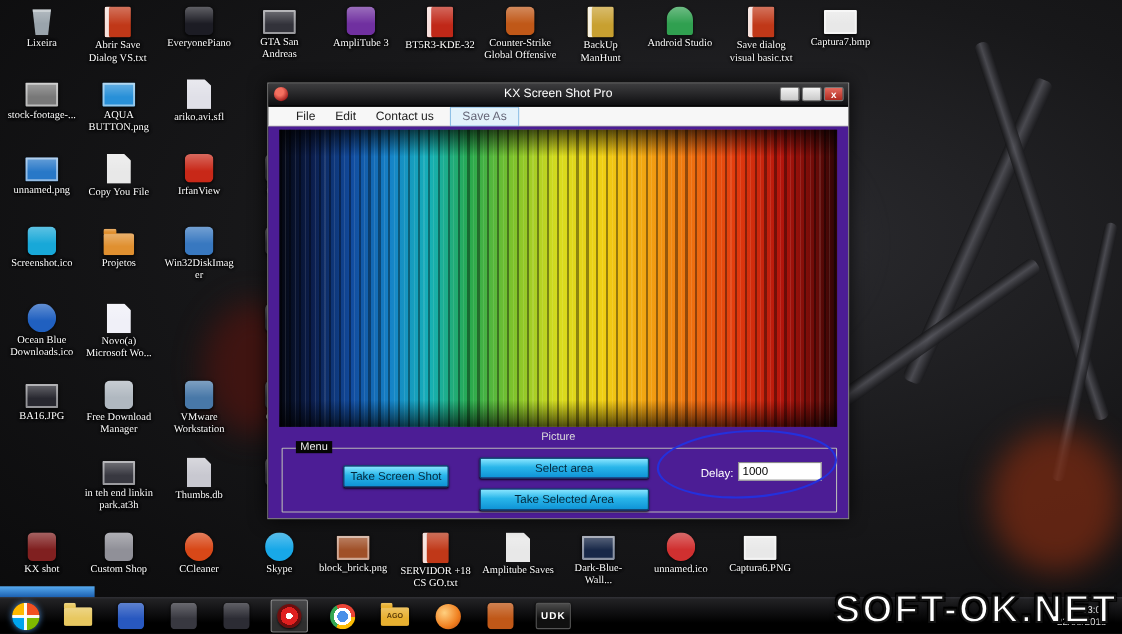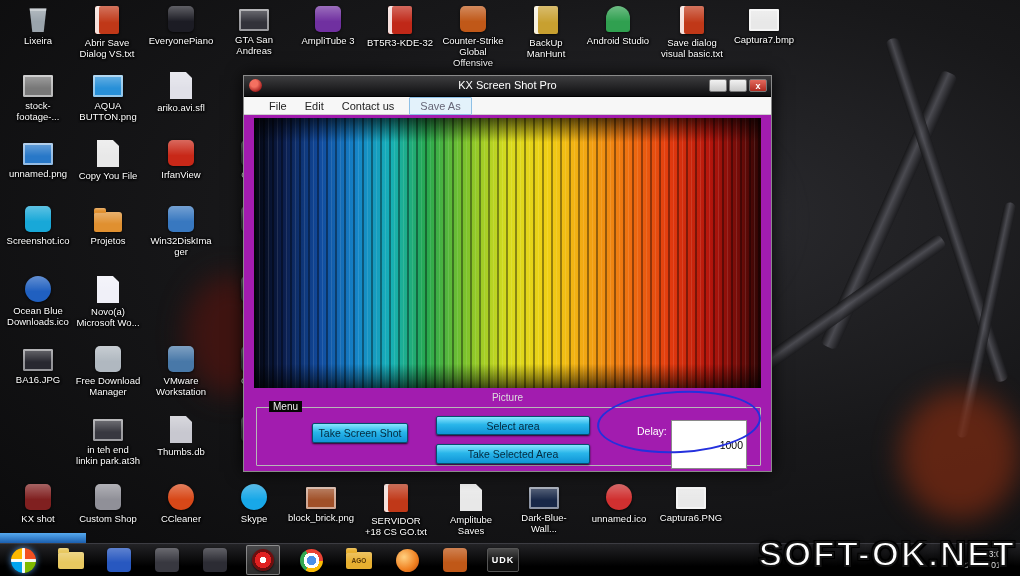--- a/index.html
+++ b/index.html
@@ -31,57 +31,57 @@
   .g-app{width:26px;height:26px;border-radius:5px;}
   .g-circle{width:26px;height:26px;border-radius:50%;}
   .g-book{width:24px;height:28px;border-radius:2px;box-shadow:inset 4px 0 0 rgba(255,255,255,.85),0 1px 3px rgba(0,0,0,.7);}
   .g-image{width:30px;height:22px;margin-top:3px;box-shadow:inset 0 0 0 2px rgba(255,255,255,.5),0 1px 3px rgba(0,0,0,.7);border-radius:1px;}
   .g-page{width:22px;height:27px;border-radius:0;clip-path:polygon(0 0,72% 0,100% 22%,100% 100%,0 100%);}
   .g-folder{width:28px;height:20px;margin-top:6px;border-radius:2px 3px 2px 2px;position:relative;}
   .g-folder::before{content:"";position:absolute;left:0;top:-4px;width:12px;height:5px;background:inherit;border-radius:2px 2px 0 0;}
   .g-robot{width:24px;height:26px;border-radius:12px 12px 3px 3px;}
   .g-bin{width:22px;height:26px;border-radius:0;clip-path:polygon(12% 10%,88% 10%,76% 100%,24% 100%);box-shadow:inset 0 5px 0 rgba(255,255,255,.35);}
   .dlabel{margin-top:3px;font-size:9.5px;line-height:1.18;color:#fff;
-    text-shadow:0 1px 2px #000,1px 0 2px #000,0 0 3px #000;word-wrap:break-word;}
+    text-shadow:0 1px 2px #000,1px 0 2px #000,0 0 3px #000;word-wrap:break-word;font-family:Liberation Serif, serif;}
   
   .window{position:absolute;left:243px;top:75px;width:527px;height:395px;z-index:20;
     background:#050505;border:1px solid #8a8a8a;box-shadow:0 0 16px rgba(0,0,0,.85);}
   .titlebar{position:relative;height:20px;background:linear-gradient(180deg,#3d3d3f,#0e0e10);
     border-bottom:1px solid #000;}
   .app-ico{position:absolute;left:5px;top:3px;width:13px;height:13px;border-radius:50%;
     background:radial-gradient(circle at 40% 35%,#f47060 0 30%,#a01c1c 75%);}
   .wtitle{position:absolute;left:0;right:0;top:3px;text-align:center;color:#fff;font-size:11px;}
   .controls{position:absolute;right:4px;top:3px;display:flex;gap:2px;}
   .wbtn{width:18px;height:13px;font-size:9px;line-height:13px;text-align:center;border-radius:2px;
     background:linear-gradient(180deg,#f2f2f2,#c9c9c9);color:#333;border:1px solid #777;box-sizing:border-box;}
   .wbtn.close{background:linear-gradient(180deg,#e46a5e,#b02a20);color:#fff;font-weight:bold;}
   .menubar{height:17px;background:#f7f7f7;display:flex;align-items:center;
     padding-left:16px;font-size:11px;color:#222;border-bottom:1px solid #cfcfcf;}
   .menu-item{padding:0 9px;line-height:16px;}
   .menu-item.saveas{margin-left:6px;border:1px solid #8fc0e6;background:#e3f2fb;color:#667;padding:0 10px;border-radius:1px;}
-  .wbody{position:relative;height:356px;background:#a21caf;}
+  .wbody{position:relative;height:356px;background:#4c1d95;}
   .rainbow{position:absolute;left:10px;right:10px;top:3px;height:270px;
     background-image:
       linear-gradient(180deg,rgba(0,0,0,.65),rgba(0,0,0,0) 9%,rgba(0,0,0,0) 91%,rgba(0,0,0,.65)),
       repeating-linear-gradient(90deg,rgba(0,0,0,.38) 0 2px,rgba(0,0,0,0) 2px 5px,rgba(255,255,255,.10) 5px 6px,rgba(0,0,0,0) 6px 9px),
       linear-gradient(90deg,#04060f 0%,#0b1e4e 6%,#114b9e 13%,#1583c8 20%,#16b0b6 27%,#27a94f 34%,#7fc32b 42%,#d8dc1e 50%,#f0cf14 58%,#f2a312 66%,#ee6f10 74%,#e23a0e 82%,#b5150c 90%,#6e0b08 96%,#2a0504 100%);}
   .picture-label{position:absolute;top:277px;left:0;right:0;text-align:center;color:#ddd;font-size:10px;}
   .groupbox{position:absolute;left:12px;top:292px;width:503px;height:57px;
     border:1px solid #b7b7b7;border-radius:1px;}
   .group-label{position:absolute;top:-7px;left:12px;background:#050505;padding:0 4px;color:#eee;font-size:10px;}
   .cyan-btn{position:absolute;display:flex;align-items:center;justify-content:center;
     font-size:10.5px;color:#04283c;font-family:"Liberation Sans",sans-serif;
     background:linear-gradient(180deg,#8ae6ff 0%,#29b6ea 45%,#0f93d6 100%);
     border:1px solid #04506e;border-radius:2px;box-shadow:0 1px 2px rgba(0,0,0,.8);cursor:pointer;}
   .btn-takeshot{left:55px;top:15px;width:94px;height:18px;}
   .btn-selectarea{left:179px;top:8px;width:152px;height:17px;}
   .btn-takeselected{left:179px;top:36px;width:152px;height:18px;}
   .delay-label{position:absolute;left:380px;top:17px;color:#fff;font-size:10.5px;}
   .delay-input{position:absolute;left:414px;top:12px;width:68px;height:15px;
-    border:1px solid #8a8a8a;background:#fff;font-size:10.5px;padding:16px 3px;font-family:"Liberation Sans",sans-serif;text-align:right;}
+    border:1px solid #8a8a8a;background:#fff;font-size:10.5px;padding:0 3px;font-family:"Liberation Sans",sans-serif;}
   
   .annotation{position:absolute;left:597px;top:391px;width:160px;height:58px;
     border:2px solid #2430dd;border-radius:50%;transform:rotate(-3deg);z-index:30;}
   
   .taskbar{position:absolute;left:0;bottom:0;width:100%;height:33px;z-index:40;
     background:linear-gradient(180deg,#232326,#000 70%);border-top:1px solid #3c3c42;
     display:flex;align-items:center;padding-left:6px;box-sizing:border-box;}
   .task-icons{display:flex;align-items:center;gap:14px;}
   .task-slot{width:32px;height:28px;display:flex;align-items:center;justify-content:center;
     border:1px solid transparent;border-radius:2px;cursor:pointer;}

